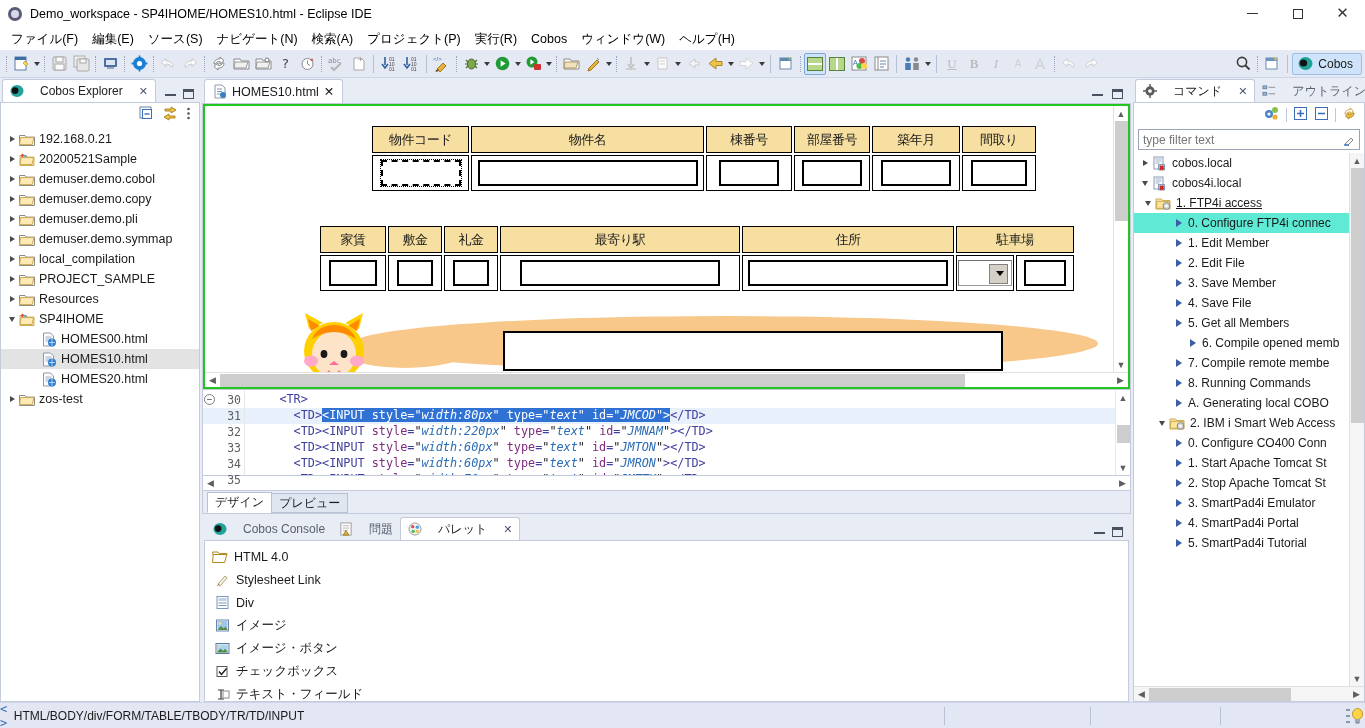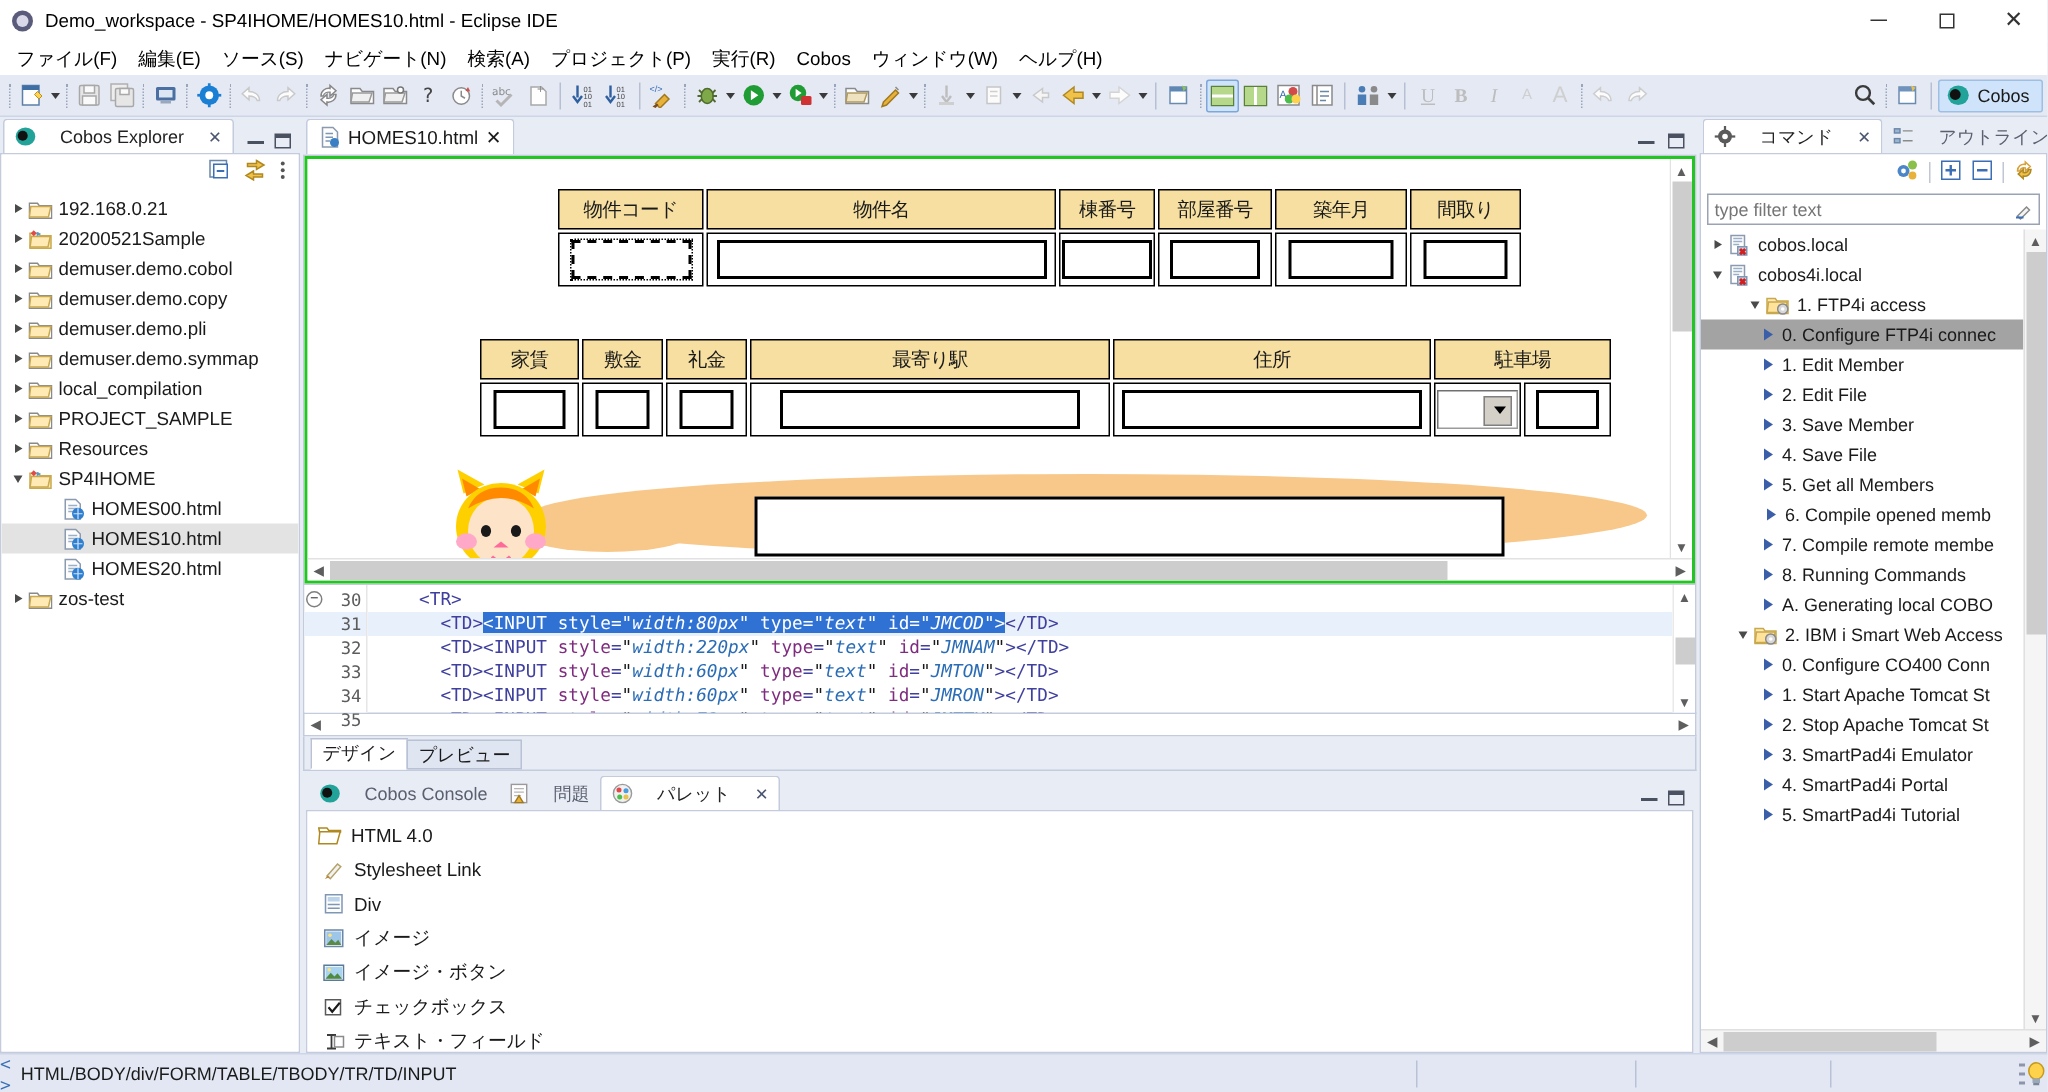--- a/index.html
+++ b/index.html
@@ -115,21 +115,21 @@
   .pal-row.grp { padding-left:7px; }
 
   
   .right { width:232px; display:flex; flex-direction:column; min-height:0; }
   .cmd-toolbar { height:24px; display:flex; align-items:center; justify-content:flex-end; gap:6px; padding-right:6px; background:#fff; }
   .filterbox { height:21px; margin:2px 4px 3px 4px; border:1px solid #9aa3b5; background:#fff; display:flex; align-items:center; }
   .filterbox input { flex:1; border:none; outline:none; height:17px; font-size:12px; padding-left:4px; color:#222; background:transparent; font-family:"Liberation Sans",sans-serif; }
   .cmdtree { flex:1; display:flex; min-height:0; }
   .cmdtree-in { flex:1; overflow:hidden; background:#fff; font-size:12px; min-width:0; }
   .crow { height:20px; display:flex; align-items:center; white-space:nowrap; }
-  .crow.sel { background:#a3a3a3; }
+  .crow.sel { background:#5eead4; }
 
   
   .status { height:26px; background:#e2e7f3; display:flex; align-items:center; border-top:1px solid #cdd5e6; font-size:12px; }
   .st-sep { width:1px; height:18px; background:#b9c2d4; }
   .dots { width:3px; height:14px; display:flex; flex-direction:column; justify-content:space-between; align-items:center; }
   .dots i { width:2px; height:2px; background:#8c95aa; display:block; }
 </style>
 </head>
 <body>
 
@@ -681,21 +681,21 @@
       <div class="designer-wrap">
         <div class="designer-inner">
           <div style="flex:1;display:flex;min-height:0;">
             <div class="canvas">
 
               <table class="jtable" style="position:absolute;left:165px;top:18px;">
                 <tbody>
                     <tr>
                   <td class="jhead" style="width:97px">物件コード</td>
                   <td class="jhead" style="width:233px">物件名</td>
-                  <td class="jhead" style="width:64px">棟番号</td>
+                  <td class="jhead" style="width:86px">棟番号</td>
                   <td class="jhead" style="width:76px">部屋番号</td>
                   <td class="jhead" style="width:88px">築年月</td>
                   <td class="jhead" style="width:74px">間取り</td>
                 </tr>
                 <tr>
                   <td class="jcell"><span class="jinput dashed" style="width:80px"></span></td>
                   <td class="jcell"><span class="jinput" style="width:220px"></span></td>
                   <td class="jcell"><span class="jinput" style="width:60px"></span></td>
                   <td class="jcell"><span class="jinput" style="width:60px"></span></td>
                   <td class="jcell"><span class="jinput" style="width:70px"></span></td>
@@ -1010,21 +1010,21 @@
                 <span style="display: inline-flex; margin-right: 3px;">
                   <svg width="15" height="15" viewBox="0 0 15 15">
                     <rect x="2" y="1" width="9" height="12" fill="#fdfdfd" stroke="#8a9ab0"></rect>
                     <path d="M3.5 3h6M3.5 5h6M3.5 7h4" stroke="#9ab0c8"></path>
                     <path d="M6.5 8.5h6v5.5h-6z" fill="#c5d5e5" stroke="#7f97b5"></path>
                     <path d="M8 10l3.5 3.5M11.5 10L8 13.5" stroke="#d02020" stroke-width="2"></path>
                   </svg>
                 </span>
                 <span style="margin-left: 2px;">cobos4i.local</span>
               </div>
-              <div class="crow" style="padding-left: 29px;">
+              <div class="crow" style="padding-left: 7px; text-decoration: underline;">
                 <span style="width: 14px; height: 20px; display: flex; align-items: center; justify-content: center; flex: 0 0 auto;">
                   <span style="border-left:3.5px solid transparent;border-right:3.5px solid transparent;border-top:5px solid #4a4a4a"></span>
                 </span>
                 <span style="display: inline-flex; margin-right: 3px;">
                   <svg width="16" height="15" viewBox="0 0 16 15">
                     <path d="M1 3h5.5l1.2 1.6H15v8.4H1z" fill="#ffeab5" stroke="#c9a94e"></path>
                     <path d="M2 5.3h12.5l-1.5 7H1.1z" fill="#ffe39a" stroke="#c9a94e"></path>
                     <circle cx="11.5" cy="10" r="3.4" fill="#d8d8d8" stroke="#8a8a8a"></circle>
                     <circle cx="11.5" cy="10" r="1.2" fill="#fff"></circle>
                   </svg>
@@ -1060,21 +1060,21 @@
                   <span style="border-top:4px solid transparent;border-bottom:4px solid transparent;border-left:6px solid #3a5fa8"></span>
                 </span>
                 <span style="margin-left: 2px;">4. Save File</span>
               </div>
               <div class="crow" style="padding-left: 38px;">
                 <span style="width: 14px; height: 20px; display: flex; align-items: center; justify-content: center; flex: 0 0 auto;">
                   <span style="border-top:4px solid transparent;border-bottom:4px solid transparent;border-left:6px solid #3a5fa8"></span>
                 </span>
                 <span style="margin-left: 2px;">5. Get all Members</span>
               </div>
-              <div class="crow" style="padding-left: 40px;">
+              <div class="crow" style="padding-left: 52px;">
                 <span style="width: 14px; height: 20px; display: flex; align-items: center; justify-content: center; flex: 0 0 auto;">
                   <span style="border-top:4px solid transparent;border-bottom:4px solid transparent;border-left:6px solid #3a5fa8"></span>
                 </span>
                 <span style="margin-left: 2px;">6. Compile opened memb</span>
               </div>
               <div class="crow" style="padding-left: 38px;">
                 <span style="width: 14px; height: 20px; display: flex; align-items: center; justify-content: center; flex: 0 0 auto;">
                   <span style="border-top:4px solid transparent;border-bottom:4px solid transparent;border-left:6px solid #3a5fa8"></span>
                 </span>
                 <span style="margin-left: 2px;">7. Compile remote membe</span>

